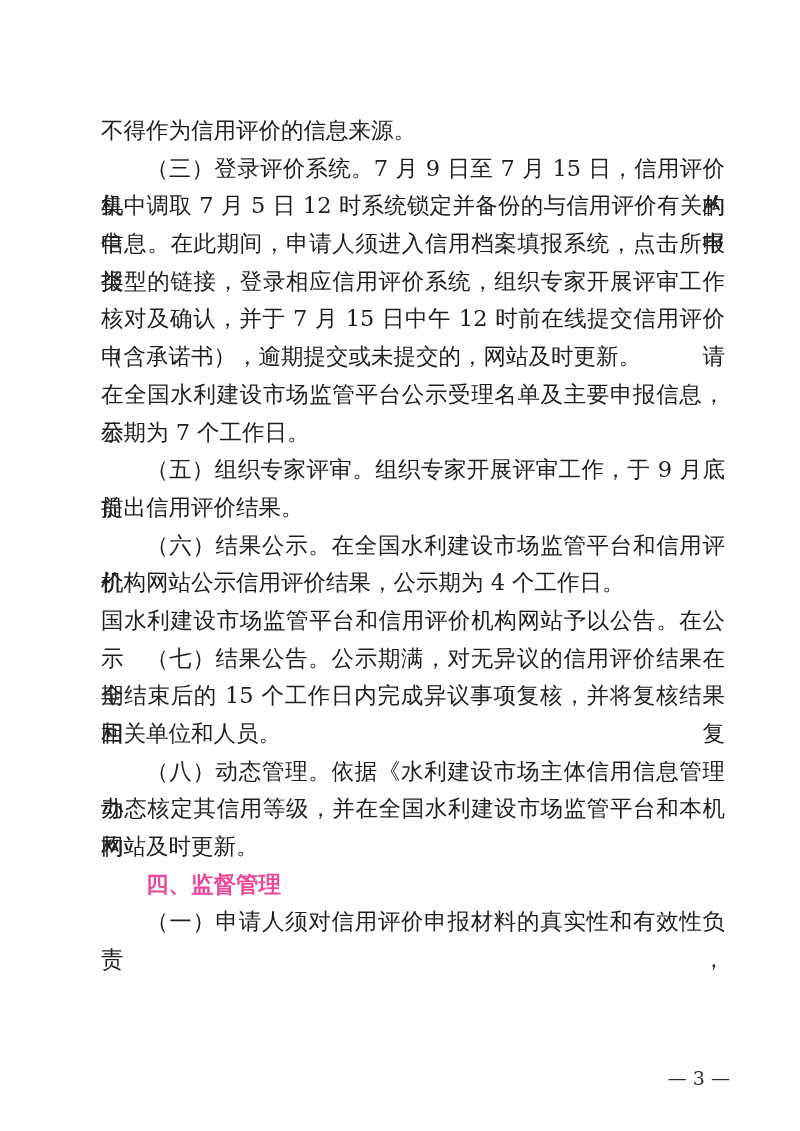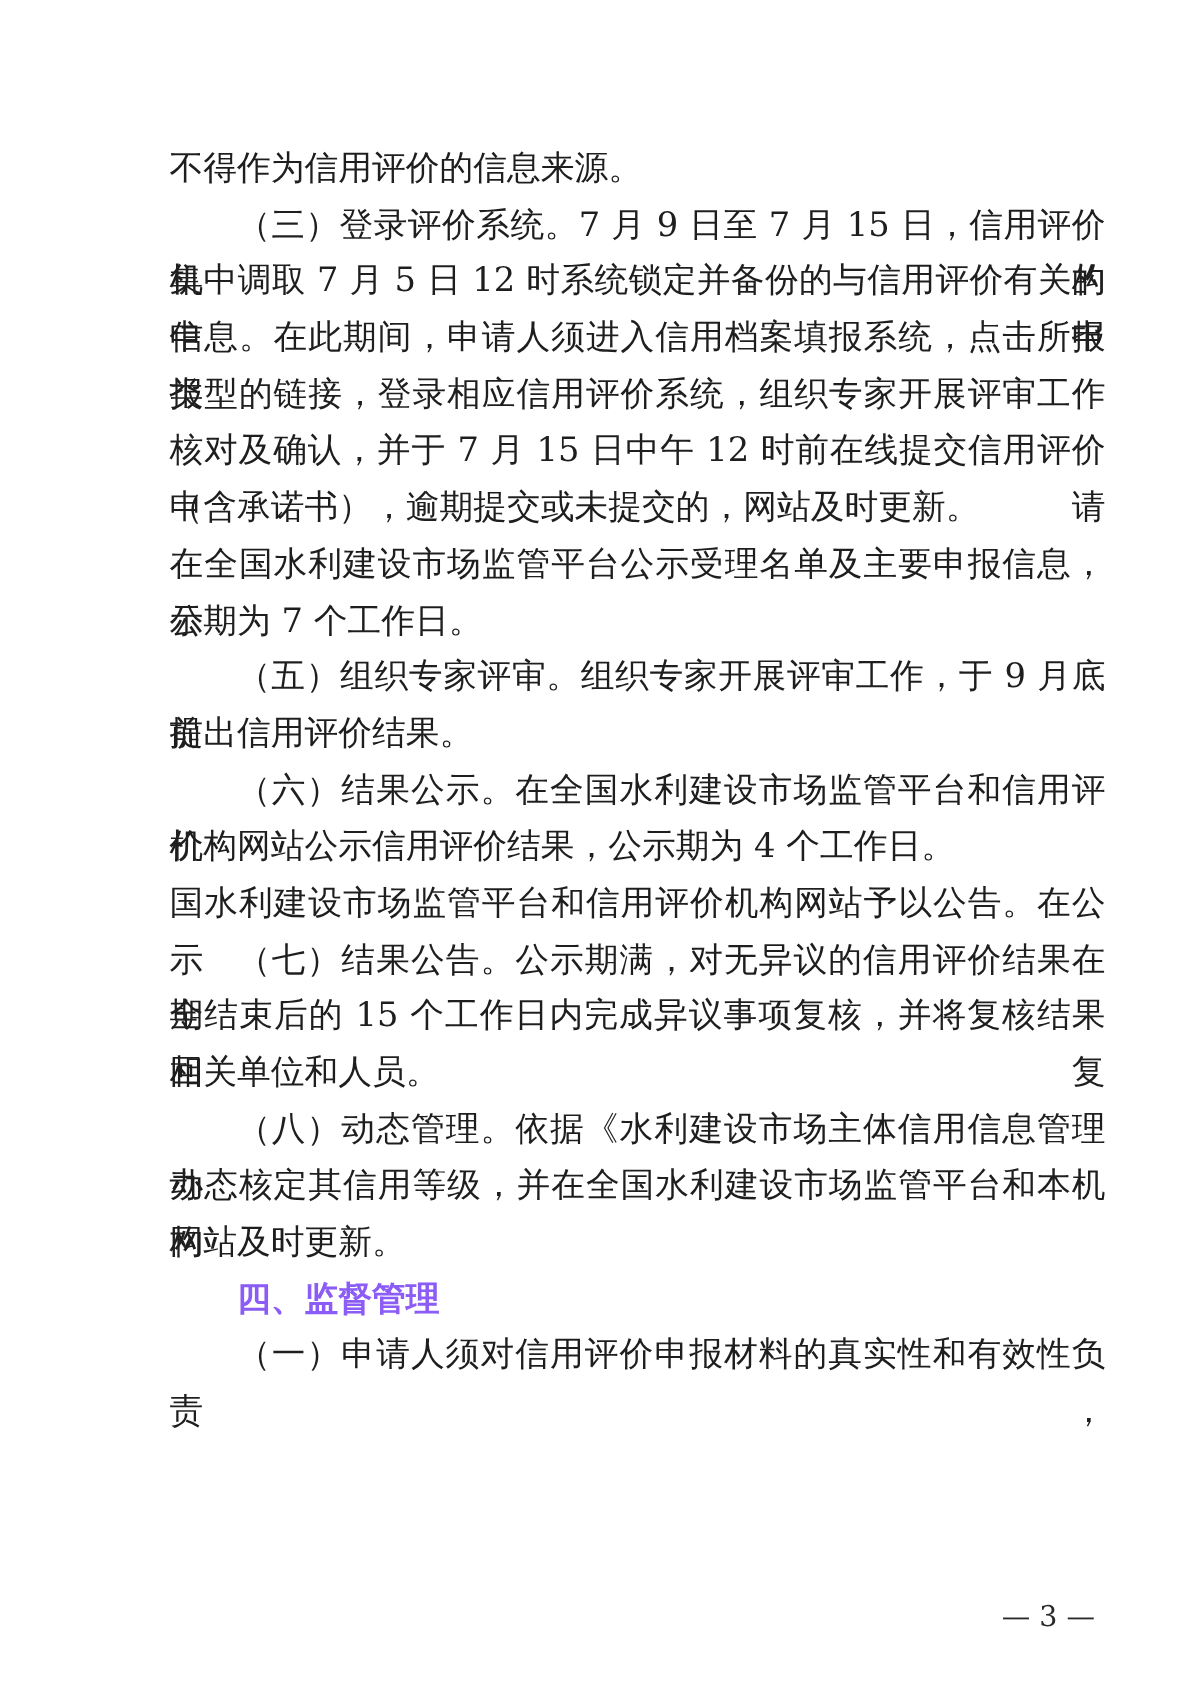--- a/index.html
+++ b/index.html
@@ -12,43 +12,42 @@
     width: 800px;
     height: 1131px;
     background: #ffffff;
     overflow: hidden;
     font-family: "DejaVu Serif", "Liberation Serif", serif;
     color: #1e1e1e;
   }
   .textblock {
     position: absolute;
     left: 101px;
-    top: 94px;
+    top: 112px;
     width: 624px;
-    margin-left: 12px;
   }
   .ln {
     height: 37.7px;
     line-height: 37.7px;
     font-size: 22.5px;
     text-align: left;
     white-space: nowrap;
   }
   .ln.j {
     white-space: normal;
     text-align: justify;
     text-align-last: justify;
   }
   .ln.i {
     text-indent: 45px;
   }
   .ln.h {
     font-family: "DejaVu Sans", "Liberation Sans", sans-serif;
     font-weight: bold;
-    color: #8b5cf6;
+    color: #ec4899;
   }
   .footer {
     position: absolute;
     left: 0;
     top: 1066px;
     width: 730px;
     text-align: right;
     font-size: 19px;
     line-height: 24px;
     color: #2a2a2a;

